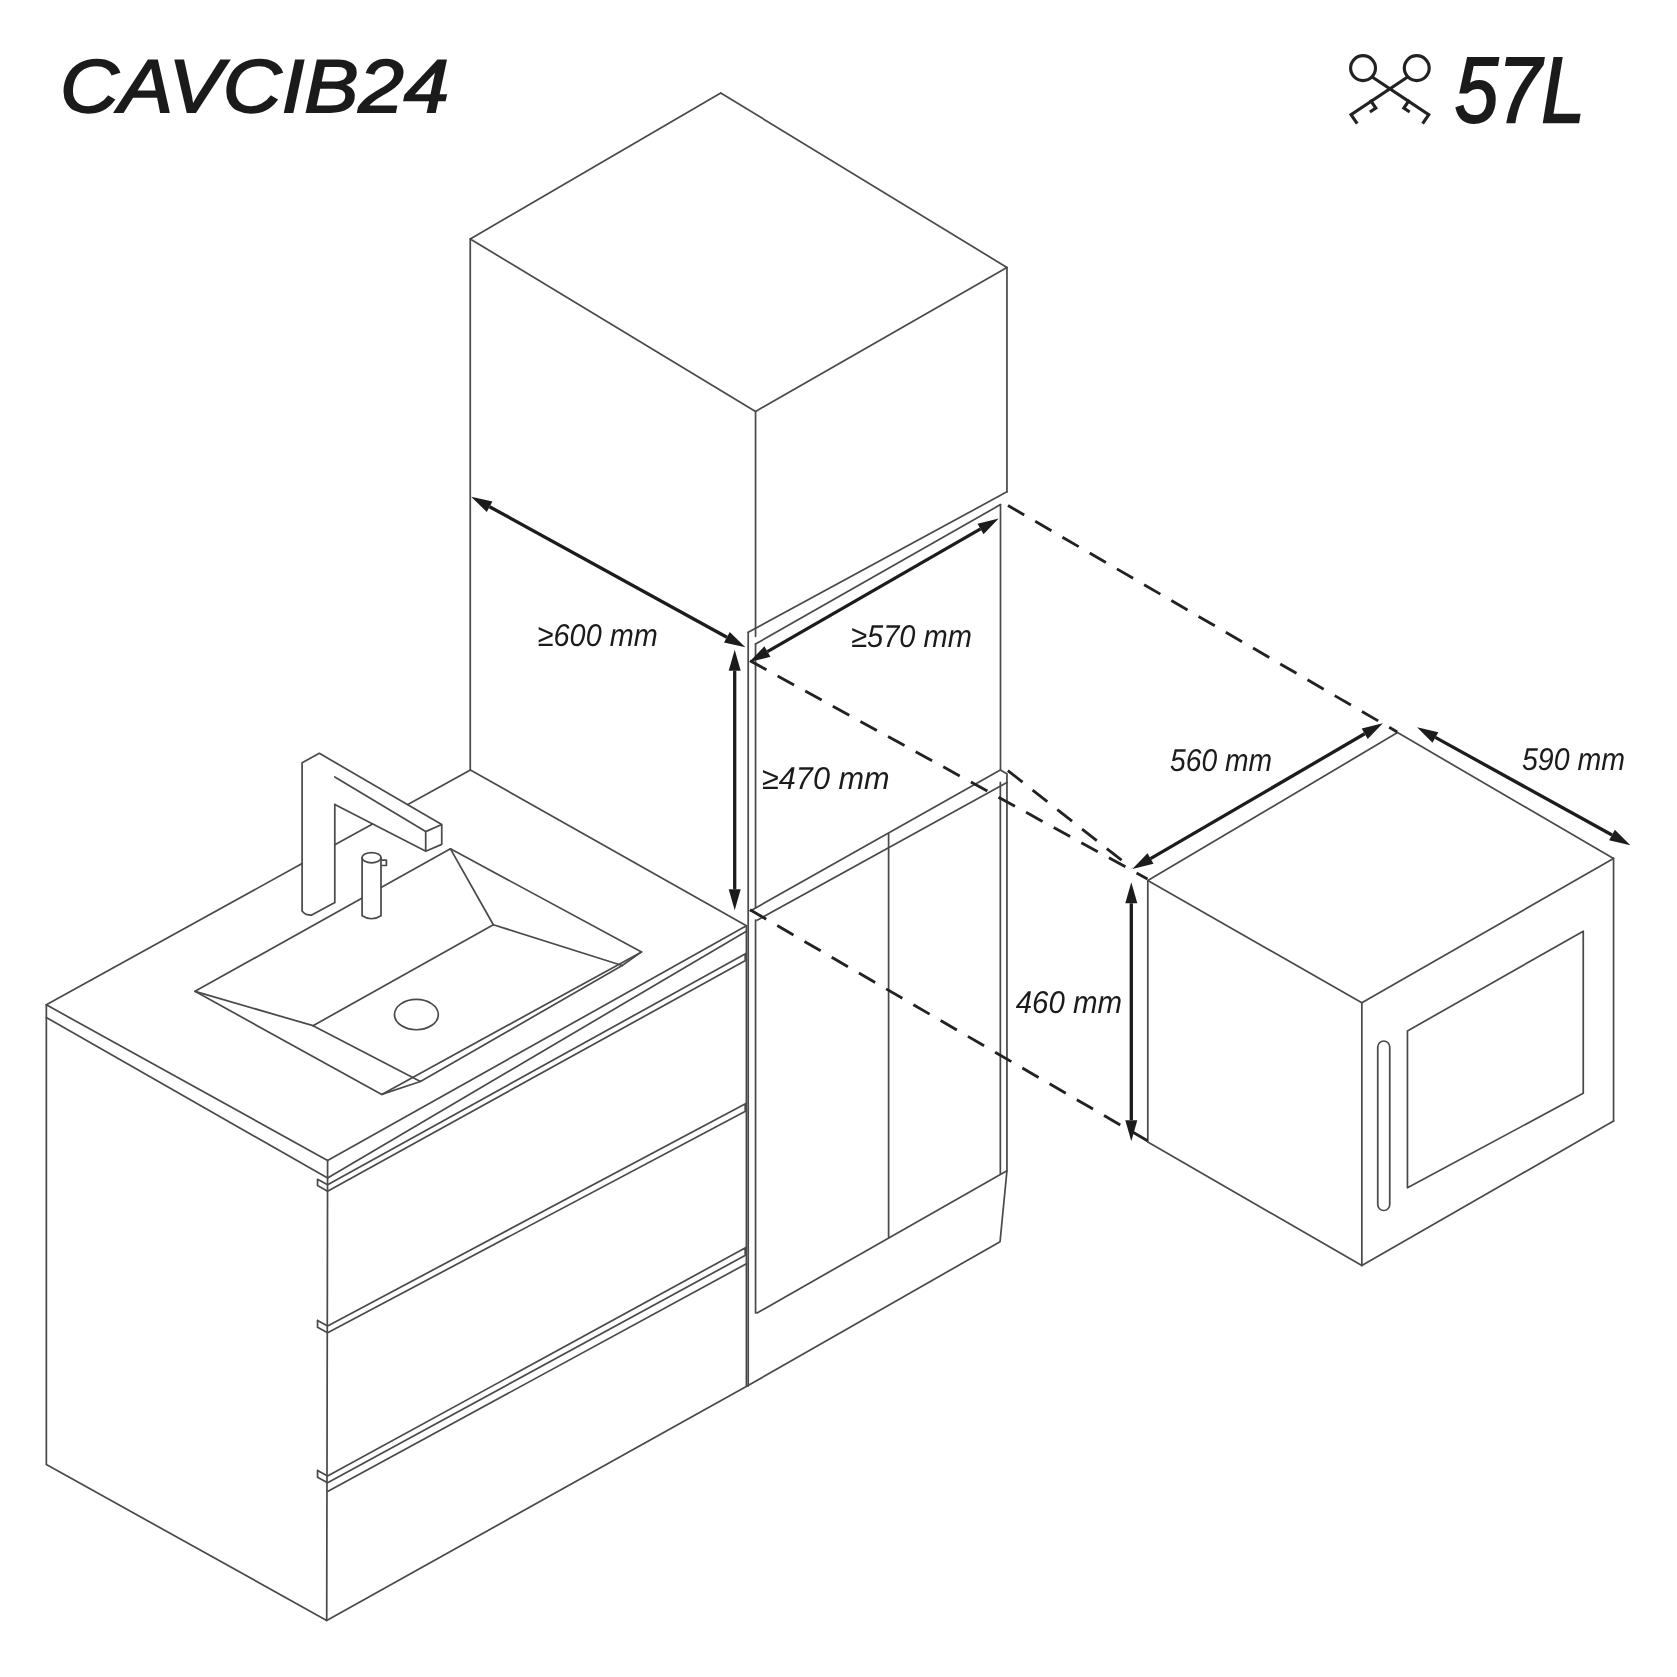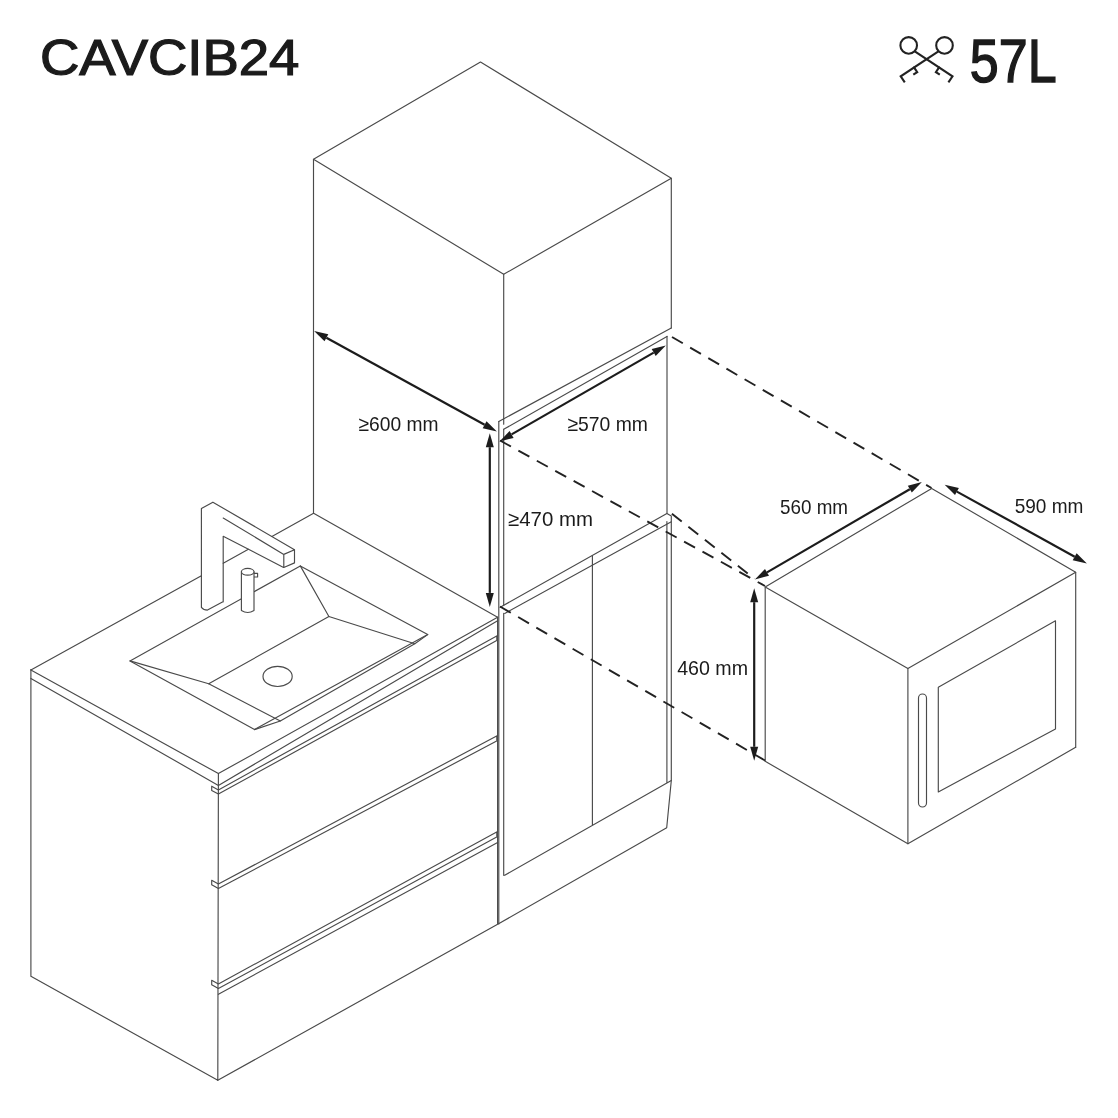--- a/index.html
+++ b/index.html
@@ -1,16 +1,16 @@
 <!DOCTYPE html>
 <html><head>
 <meta charset="utf-8">
 <style>
   html,body{margin:0;padding:0;background:#fff;}
-  #canvas{position:relative;width:1118px;height:1118px;background:#ffffff;font-family:"Liberation Sans",sans-serif;}
+  #canvas{position:relative;width:1118px;height:1118px;background:#ffffff;font-family:"Liberation Sans",sans-serif;font-style:italic;}
   svg{position:absolute;left:0;top:0;}
 </style>
 </head>
 <body>
 <div id="canvas">
 <svg width="1118" height="1118" viewBox="0 0 1118 1118">
 
   <g stroke="#4a4a4a" stroke-width="1.15" fill="none" stroke-linecap="round" stroke-linejoin="round">
 
     <path d="M480.5,62 L313.5,159.3 M480.5,62 L671.3,178.3 M313.5,159.3 L503.7,274.3 M671.3,178.3 L503.7,274.3"></path>

